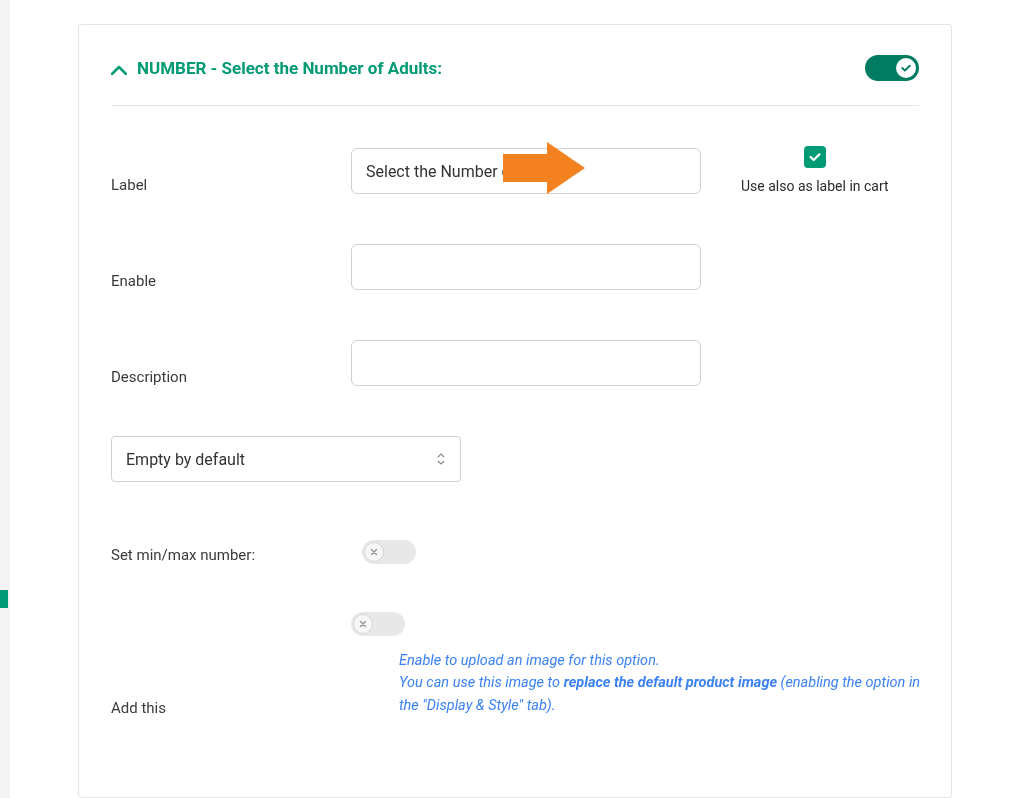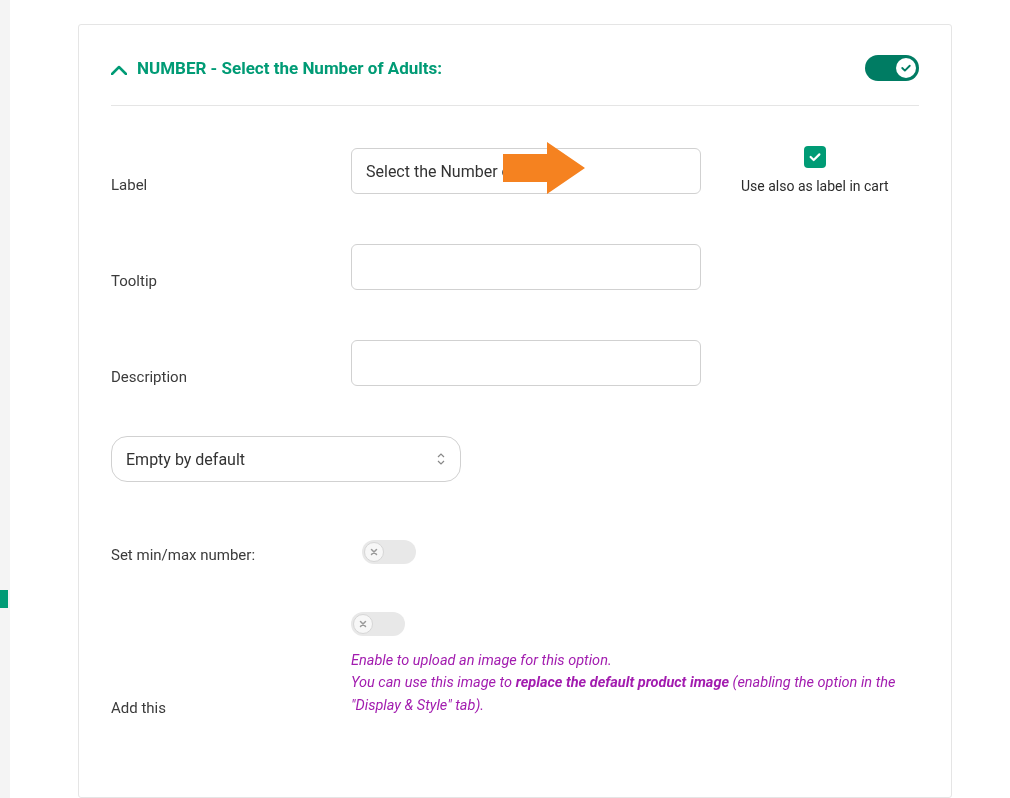--- a/index.html
+++ b/index.html
@@ -127,21 +127,21 @@
       padding: 0 14px;
       font-size: 16px;
       color: #333;
       background: #ffffff;
       font-family: inherit;
     }
     .select-control {
       width: 100%;
       height: 46px;
       border: 1px solid #d1d1d1;
-      border-radius: 16px;
+      border-radius: 4px;
       padding: 0 14px;
       font-size: 16px;
       color: #333;
       background: #ffffff;
       display: flex;
       align-items: center;
       justify-content: space-between;
       cursor: pointer;
     }
     .select-chevrons {
@@ -207,25 +207,26 @@
       display: flex;
       align-items: center;
       justify-content: center;
     }
     .small-toggle-knob svg {
       width: 10px;
       height: 10px;
     }
     .helper-text {
       margin-top: 14px;
-      color: #a21caf;
+      color: #3b82f6;
       font-size: 14.5px;
       font-style: italic;
       line-height: 1.55;
       max-width: 580px;
+      margin-left: 48px;
     }
     .helper-text b {
       font-weight: 700;
     }
     .form-row.label-row .form-control-wrap {
       position: relative;
     }
   </style>
 </head>
 <body>
@@ -268,21 +269,21 @@
           <div class="checkbox">
             <svg viewBox="0 0 16 16">
               <path d="M3 8 L6.5 11.5 L13 5" stroke="#ffffff" stroke-width="2.5" fill="none" stroke-linecap="round" stroke-linejoin="round"></path>
             </svg>
           </div>
           <span class="checkbox-label">Use also as label in cart</span>
         </div>
       </div>
 
       <div class="form-row">
-        <div class="form-label">Tooltip</div>
+        <div class="form-label">Enable</div>
         <div class="form-control-wrap">
           <input type="text" class="text-input" value="" style="">
         </div>
       </div>
 
       <div class="form-row">
         <div class="form-label">Description</div>
         <div class="form-control-wrap">
           <input type="text" class="text-input" value="" style="">
         </div>

